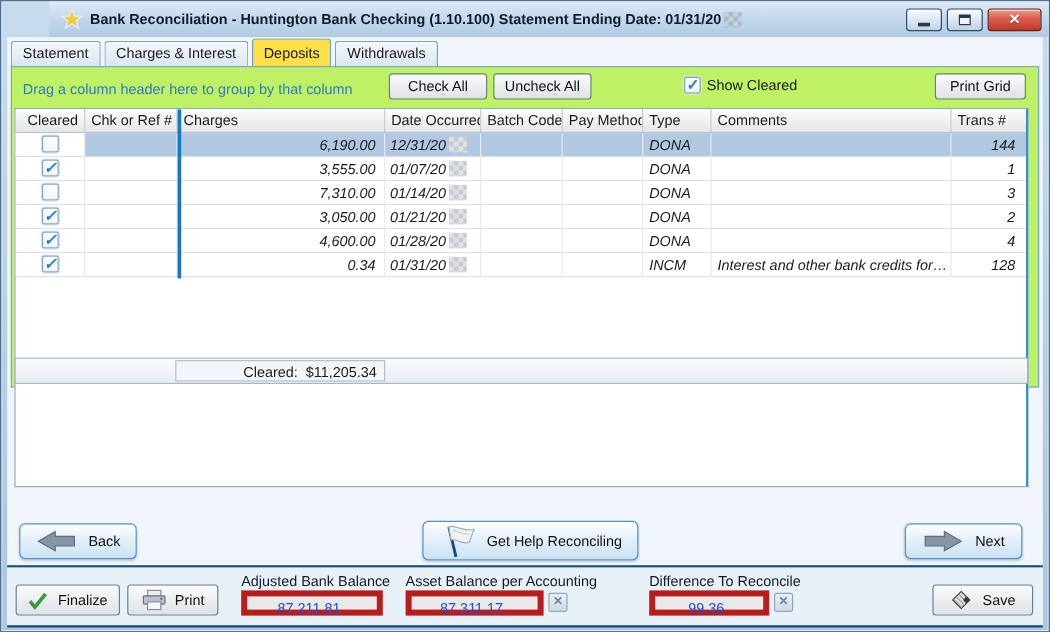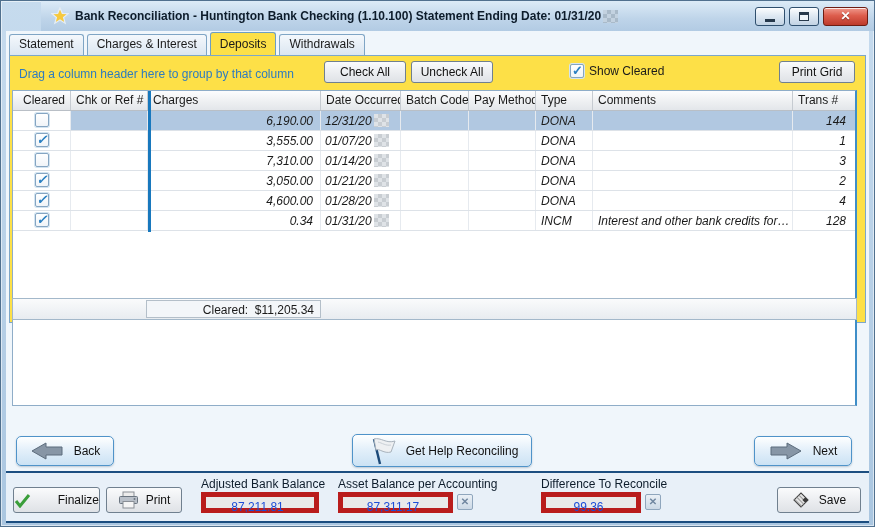--- a/index.html
+++ b/index.html
@@ -51,21 +51,21 @@
     cursor:default; white-space:nowrap;
   }
   .tab.active {
     height:23px; margin-top:0; line-height:22px;
     background:#fde047; border-color:#6d9ec3; position:relative; z-index:4;
   }
 
   
   .panel {
     position:absolute; top:24px; left:3px; right:3px; height:268px;
-    border:1px solid #7da7c9; background:#fde047;padding-left:28px;
+    border:1px solid #7da7c9; background:#bef264;padding-left:28px;
   }
   .hint { position:absolute; left:9px; top:11px; color:#2e7bbf; }
   .btn {
     border:1px solid #70808f; border-radius:3px;
     background:linear-gradient(#fafbfc,#eceef1 50%,#dfe2e6);
     font-family:inherit; font-size:12px; color:#111;
     display:flex; align-items:center; justify-content:center; cursor:default;
   }
   .btn-checkall  { position:absolute; left:314px; top:5px; width:82px; height:22px; }
   .btn-uncheckall{ position:absolute; left:401px; top:5px; width:82px; height:22px; }
@@ -141,21 +141,21 @@
     font-size:12px; color:#111; cursor:default;
   }
   .btn-back { left:7px; top:3px; width:98px; height:30px;align-items:center; }
   .btn-help { left:343px; top:1px; width:180px; height:33px; }
   .btn-next { right:14px; top:3px; width:98px; height:30px; }
 
   .separator { position:absolute; top:440px; left:0; right:0; height:2px; background:#1c4e80; }
 
   
   .bottombar { position:absolute; top:442px; left:0; right:0; height:50px; background:#e8f0f8; border-bottom:2px solid #1c4e80; }
-  .btn-finalize { position:absolute; left:7px;  top:14px; width:87px; height:26px; gap:8px;justify-content:space-between; }
+  .btn-finalize { position:absolute; left:7px;  top:14px; width:87px; height:26px; gap:8px; }
   .btn-printdoc { position:absolute; left:100px; top:14px; width:76px; height:26px; gap:7px; }
   .btn-save     { position:absolute; right:8px; top:14px; width:84px; height:26px; gap:9px; }
 
   .fld-label { position:absolute; top:4px; white-space:nowrap; color:#0d1c2b; }
   .fld {
     position:absolute; top:19px; height:21px;
     background:#e9e9e9; border:5px solid #b91c1c;
     text-align:center; padding:3px 5px 0 0; color:#1d4ed8;
   }
   .xbtn {

